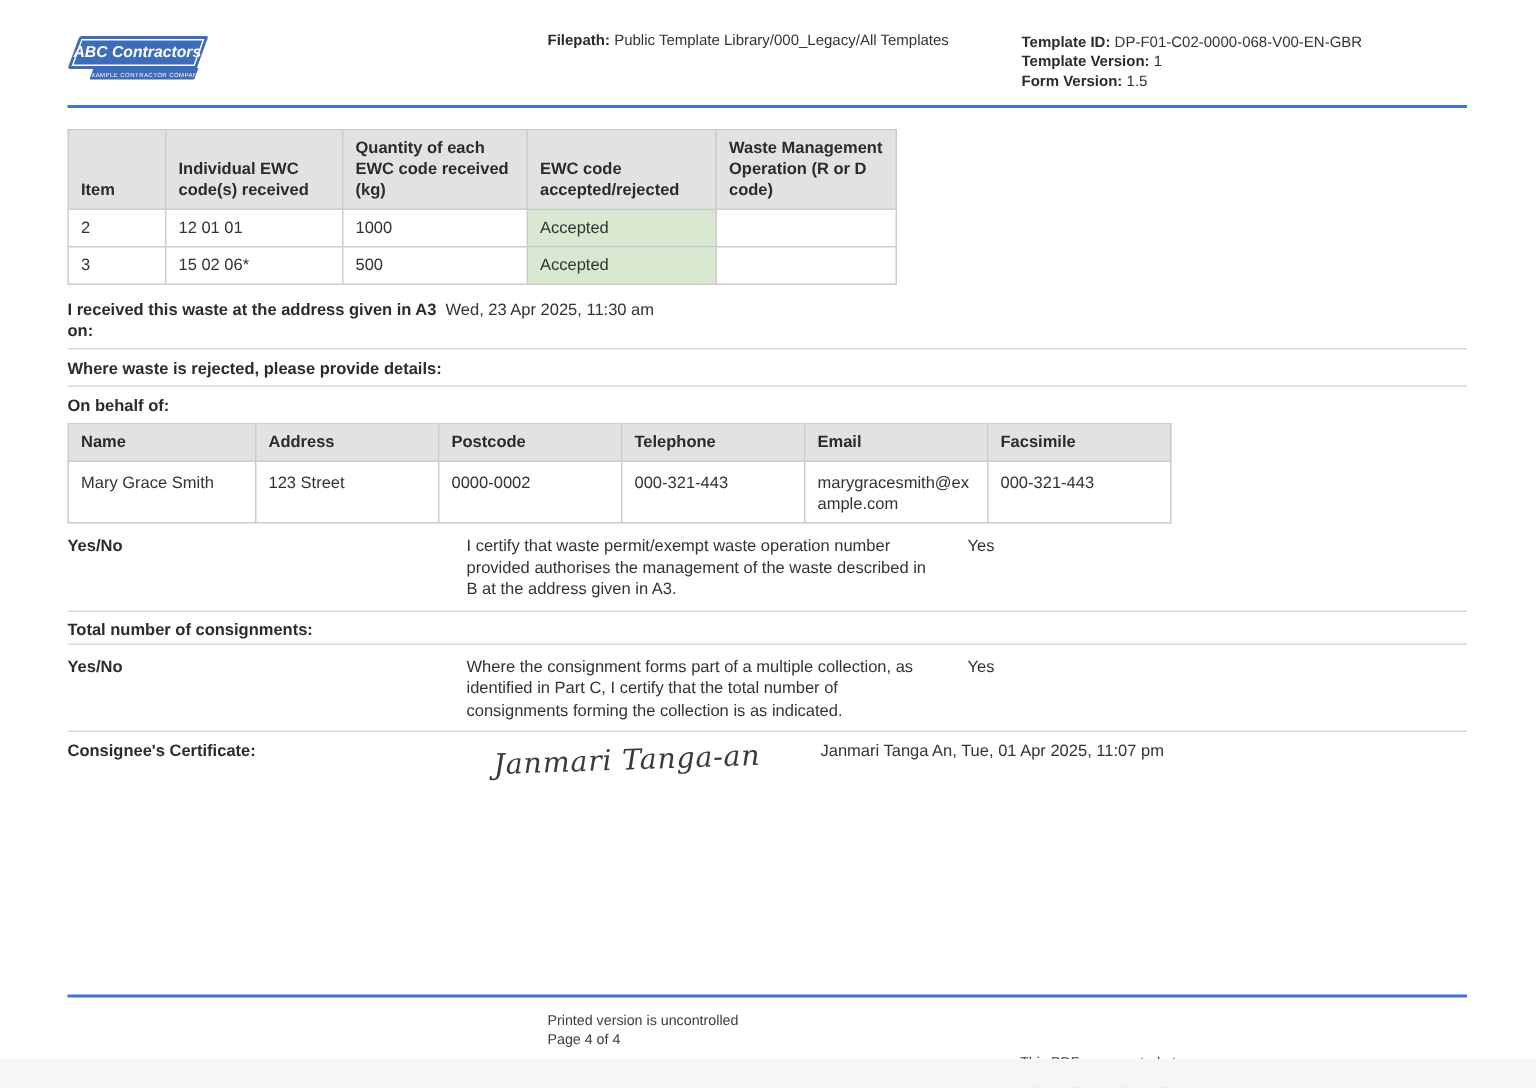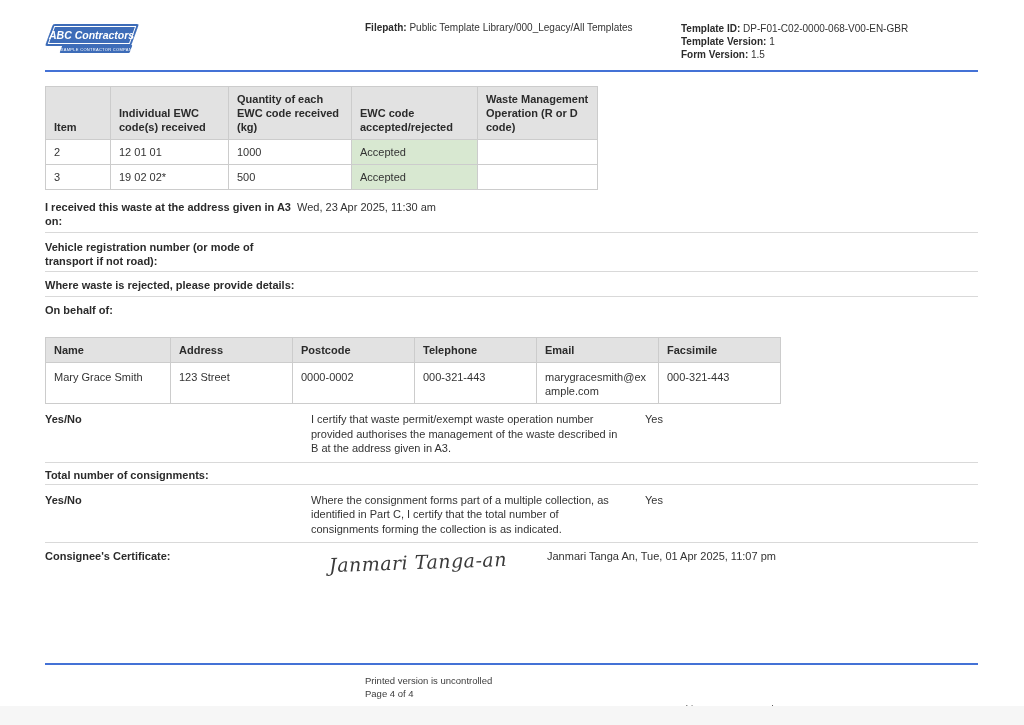--- a/index.html
+++ b/index.html
@@ -37,21 +37,21 @@
 
   
   table { border-collapse:collapse; table-layout:fixed; }
   td,th { border:1px solid #cccccc; text-align:left; font-size:11px; padding:5px 8px; }
   th { background:#e2e2e2; font-weight:bold; color:#2b2b2b; vertical-align:bottom; line-height:14px; }
   .ewc-table { margin-top:16px; width:552px; }
   .ewc-table td { height:25px; vertical-align:middle; padding-top:3px; padding-bottom:3px; }
   .ewc-table th { height:34px; }
   .cell-accepted { background:#d8e8d1; }
 
-  .contact-table { width:735px; margin-top:20px;border-radius:22px; }
+  .contact-table { width:735px; margin-top:4px;border-radius:22px; }
   .contact-table th { height:22px; vertical-align:middle; }
   .contact-table td { height:38px; vertical-align:top; padding-top:7px; overflow-wrap:anywhere; line-height:14px; }
 
   
   .frow { display:flex; border-bottom:1px solid #d9d9d9; }
   .flabel { width:244px; font-weight:bold; color:#2b2b2b; line-height:14px; }
   .fvalue { line-height:14px; }
   .row-a { padding:10px 0 4px 0; }
   .row-b { padding:7px 0 3px 0; }
   .row-c { padding:6px 0 4px 0; }
@@ -121,37 +121,33 @@
       </tr>
       <tr>
         <td>2</td>
         <td>12 01 01</td>
         <td>1000</td>
         <td class="cell-accepted">Accepted</td>
         <td></td>
       </tr>
       <tr>
         <td>3</td>
-        <td>19 02 02*</td>
+        <td>15 02 06*</td>
         <td>500</td>
         <td class="cell-accepted">Accepted</td>
         <td></td>
       </tr>
     </tbody>
       </table>
 
     <div class="frow row-a">
       <div class="flabel" style="width:252px">I received this waste at the address given in A3 on:</div>
       <div class="fvalue">Wed, 23 Apr 2025, 11:30 am</div>
     </div>
 
-    <div class="frow row-b">
-      <div class="flabel" style="width:252px">Vehicle registration number (or mode of transport if not road):</div>
-      <div class="fvalue"></div>
-    </div>
 
     <div class="frow row-c">
       <div class="flabel" style="width:420px">Where waste is rejected, please provide details:</div>
       <div class="fvalue"></div>
     </div>
 
     <div class="heading-plain">On behalf of:</div>
 
     <table class="contact-table">
       <colgroup>

